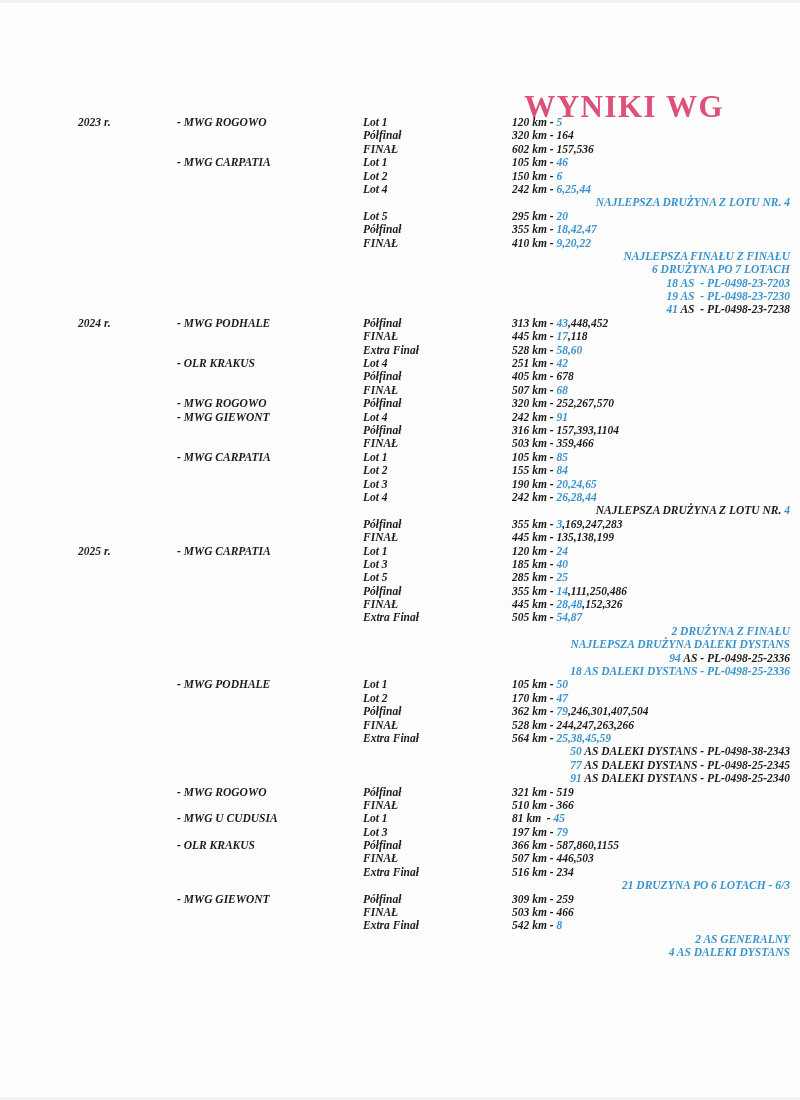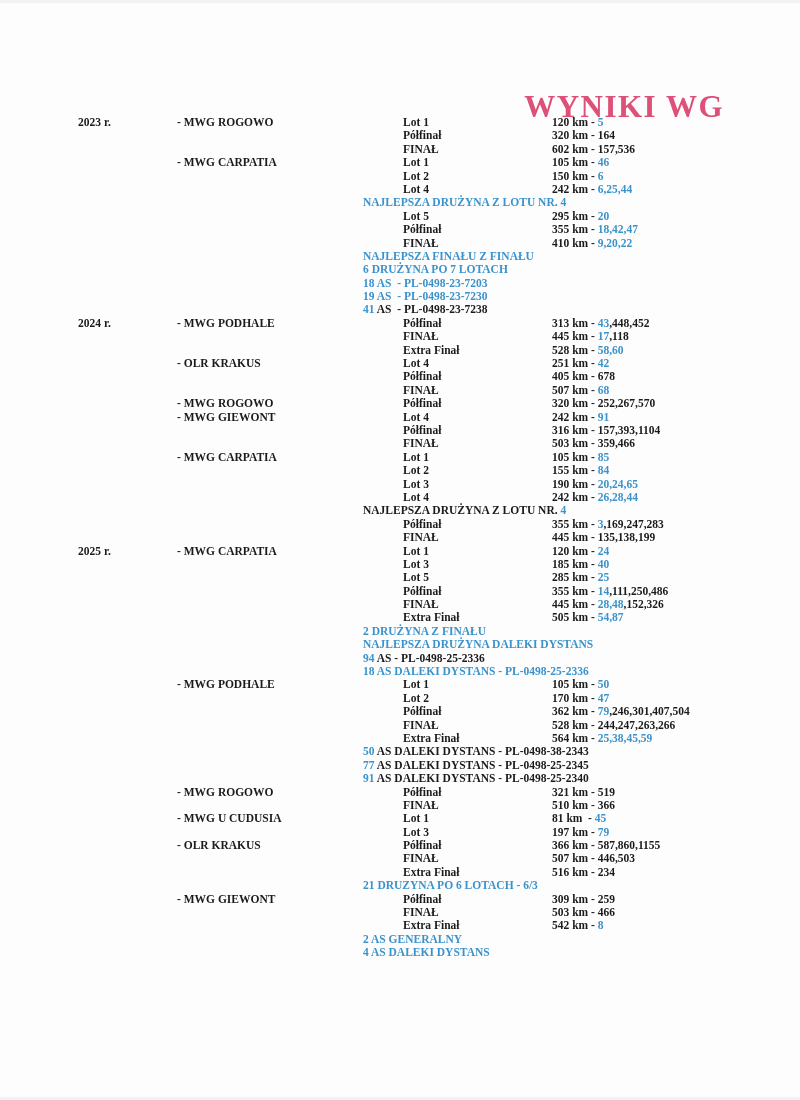--- a/index.html
+++ b/index.html
@@ -26,33 +26,34 @@
     text-align: right;
     font-size: 31px;
     letter-spacing: 1.5px;
     color: var(--pink, #dd5078);
   }
   #rows {
     position: absolute;
     left: 78px;
     top: 116px;
     right: 10px;
+    font-style: italic;
   }
   .row {
     display: flex;
     height: 13.4px;
     line-height: 13.4px;
     font-size: 11.5px;
     white-space: pre;
   }
   .cy { width: 99px;  flex: 0 0 auto; }
   .cc { width: 186px; flex: 0 0 auto; }
-  .cr { width: 149px; flex: 0 0 auto; margin-left: 40px; }
+  .cr { width: 149px; flex: 0 0 auto; }
   .cv { flex: 1 1 auto; }
-  .cn { flex: 1 1 auto; }
+  .cn { flex: 1 1 auto; text-align: right; }
   .k { color: var(--ink, #1b1b1d); margin-top: 20px; }
   .b { color: var(--blue, #3b93cc); }
   
   #edge-top, #edge-bottom {
     position: absolute;
     left: 0;
     width: 100%;
     height: 3px;
     background: #f2f2f2;
   }

